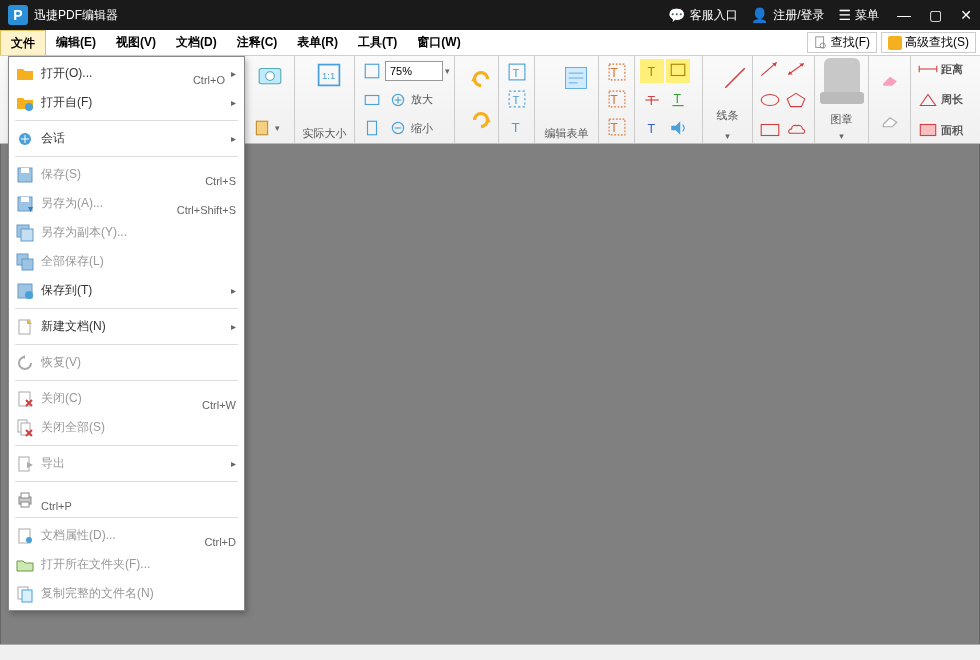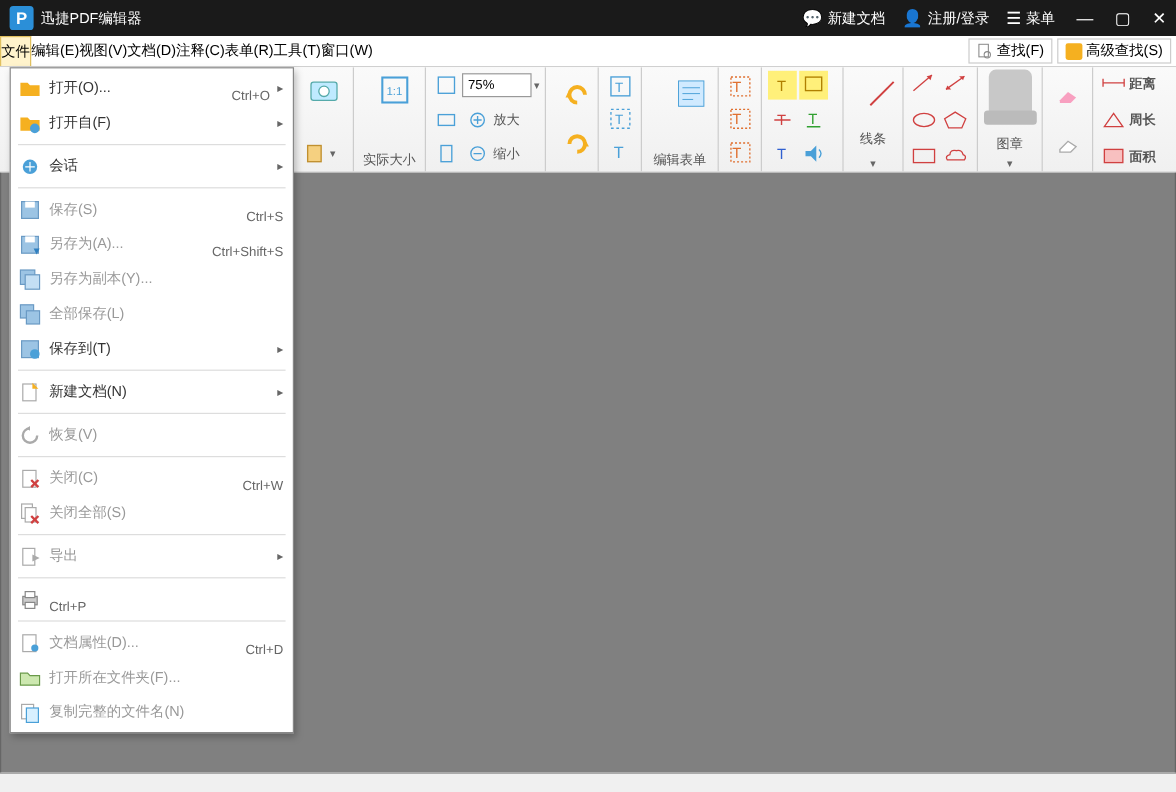--- a/index.html
+++ b/index.html
@@ -9,21 +9,21 @@
 .titlebar { height: 30px; background: #1a1a1a; color: #fff; display: flex; align-items: center; padding: 0 8px; font-size: 12px; }
 .titlebar .logo { width: 20px; height: 20px; background: #2b8fd8; border-radius: 3px; margin-right: 6px; display: flex; align-items: center; justify-content: center; color: #fff; font-weight: bold; font-size: 14px; }
 .titlebar .title { flex: 0 0 auto; }
 .titlebar .spacer { flex: 1; }
 .titlebar .tbtn { display: flex; align-items: center; margin-left: 14px; cursor: pointer; }
 .titlebar .tbtn span.ico { margin-right: 4px; font-size: 14px; }
 .titlebar .winctl { margin-left: 18px; cursor: pointer; font-size: 14px; }
 
 
 .menubar { height: 26px; background: #fff; border-bottom: 1px solid #d0d0d0; display: flex; align-items: stretch; font-size: 12px; }
-.menubar .mitem { padding: 0 0; display: flex; align-items: center; cursor: pointer; }
+.menubar .mitem { padding: 0 10px; display: flex; align-items: center; cursor: pointer; font-weight: bold; }
 .menubar .mitem.active { background: #fff3cc; border: 1px solid #e0c060; border-bottom: none; }
 .menubar .rside { margin-left: auto; display: flex; align-items: center; padding-right: 4px; }
 .menubar .find { display: flex; align-items: center; padding: 1px 6px; border: 1px solid #ccc; margin-left: 4px; cursor: pointer; }
 .menubar .find .fico { width: 14px; height: 14px; margin-right: 3px; }
 .menubar .find.adv .fico { background: #f0b030; }
 .menubar .find .fico svg { width: 14px; height: 14px; }
 
 
 .ribbon { height: 88px; background: linear-gradient(#fafafa,#f0f0f0); border-bottom: 1px solid #bbb; display: flex; align-items: stretch; position: relative; overflow: hidden; }
 .ribbon-left-cover { width: 245px; flex: 0 0 245px; } 
@@ -63,21 +63,21 @@
 </style>
 </head>
 <body>
 
 <div class="titlebar">
   <div class="logo">P</div>
   <div class="title">迅捷PDF编辑器</div>
   <div class="spacer"></div>
   <div class="tbtn">
     <span class="ico">💬</span>
-    <span>新建文档</span>
+    <span>客服入口</span>
   </div>
   <div class="tbtn">
     <span class="ico">👤</span>
     <span>注册/登录</span>
   </div>
   <div class="tbtn">
     <span class="ico">☰</span>
     <span>菜单</span>
   </div>
   <div class="winctl">—</div>

